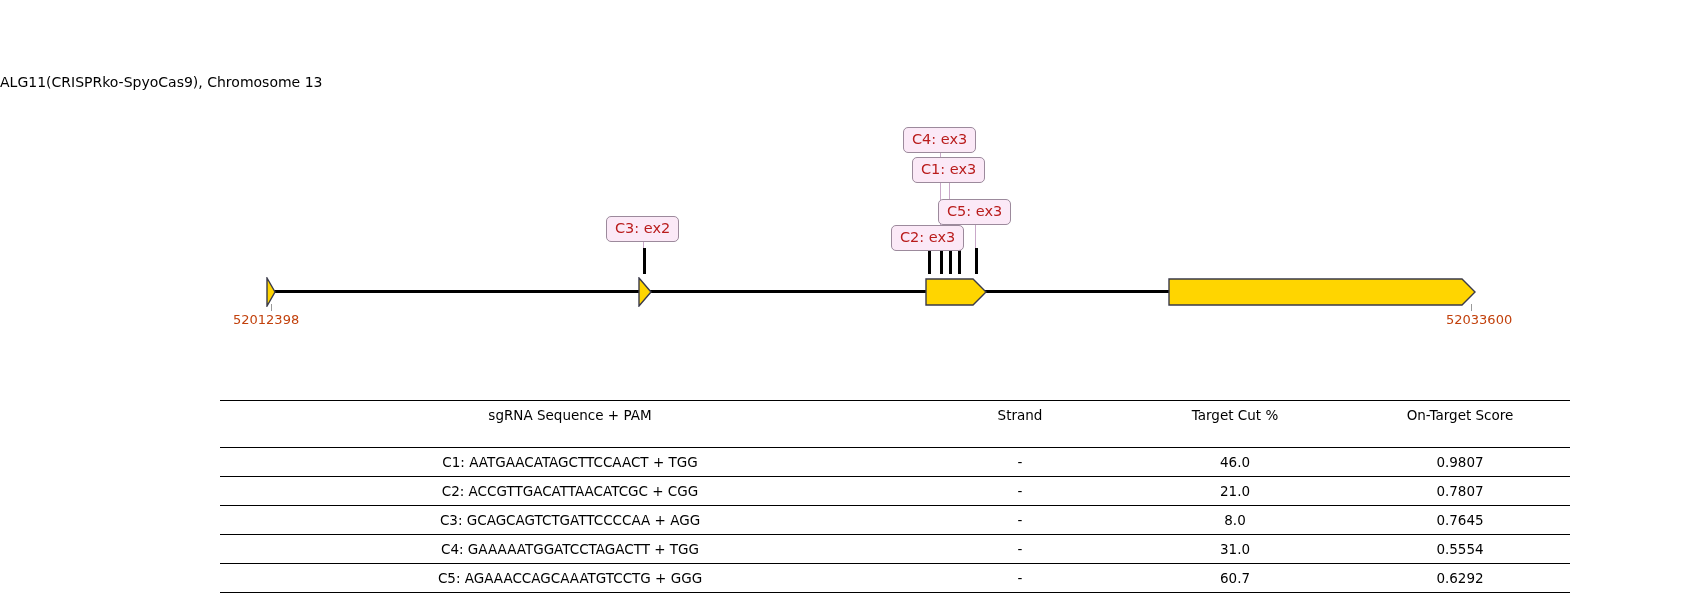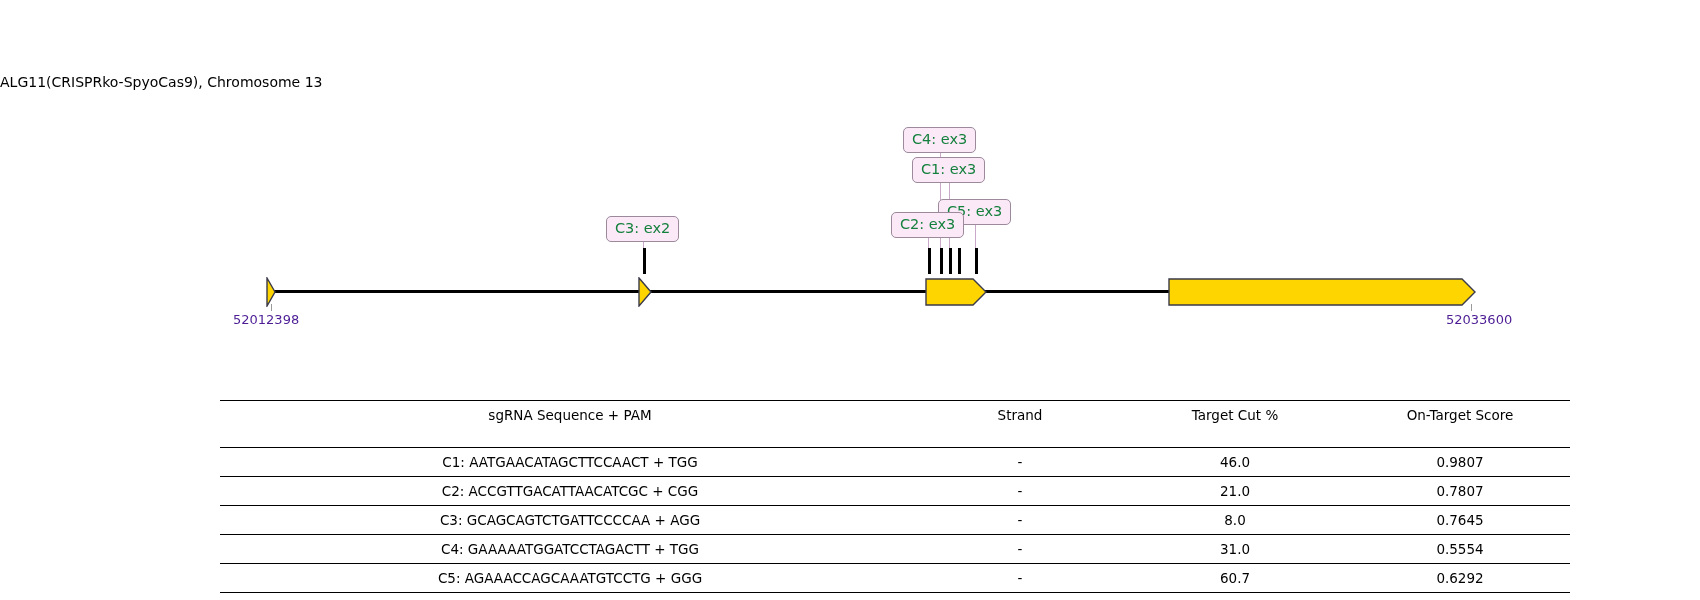--- a/index.html
+++ b/index.html
@@ -62,38 +62,38 @@
   }
 
   
   .guide-label {
     position: absolute;
     background: #FBE9F7;
     border: 1.4px solid #9c8a9c;
     border-radius: 5px;
     padding: 3px 8px 4px 8px;
     font-size: 14.5px;
-    color: #15803d;
+    color: #b91c1c;
     white-space: nowrap;
     line-height: 1.15;
   }
 
   
   .coord-tick {
     position: absolute;
     width: 1px;
     height: 7px;
     background: #9a9a9a;
     top: 304px;
   }
   .coord-label {
     position: absolute;
     top: 312px;
     font-size: 13px;
-    color: #4c1d95;
+    color: #c2410c;
     white-space: nowrap;
   }
 
   
   .guide-table {
     position: absolute;
     left: 220px;
     top: 400px;
     width: 1350px;
     border-collapse: collapse;
@@ -155,21 +155,21 @@
   <div class="connector" style="left:975px; top:202px;  height:46px;"></div>
   <div class="connector" style="left:928px; top:230px;  height:18px;"></div>
   <div class="connector" style="left:643px; top:230px;  height:18px;"></div>
 
   <div class="guide-label" style="left:903px; top:127px;">C4: ex3</div>
 
   <div class="guide-label" style="left:912px; top:157px;">C1: ex3</div>
 
   <div class="guide-label" style="left:938px; top:186px;margin-top:13px;">C5: ex3</div>
 
-  <div class="guide-label" style="left:891px; top:212px;">C2: ex3</div>
+  <div class="guide-label" style="left:891px; top:225px;">C2: ex3</div>
 
   <div class="guide-label" style="left:606px; top:216px;">C3: ex2</div>
 
   <div class="coord-tick" style="left:271px;"></div>
   <div class="coord-label" style="left:233px;">52012398</div>
 
   <div class="coord-tick" style="left:1471px;"></div>
   <div class="coord-label" style="left:1446px;text-align:right;">52033600</div>
 
 </div>

